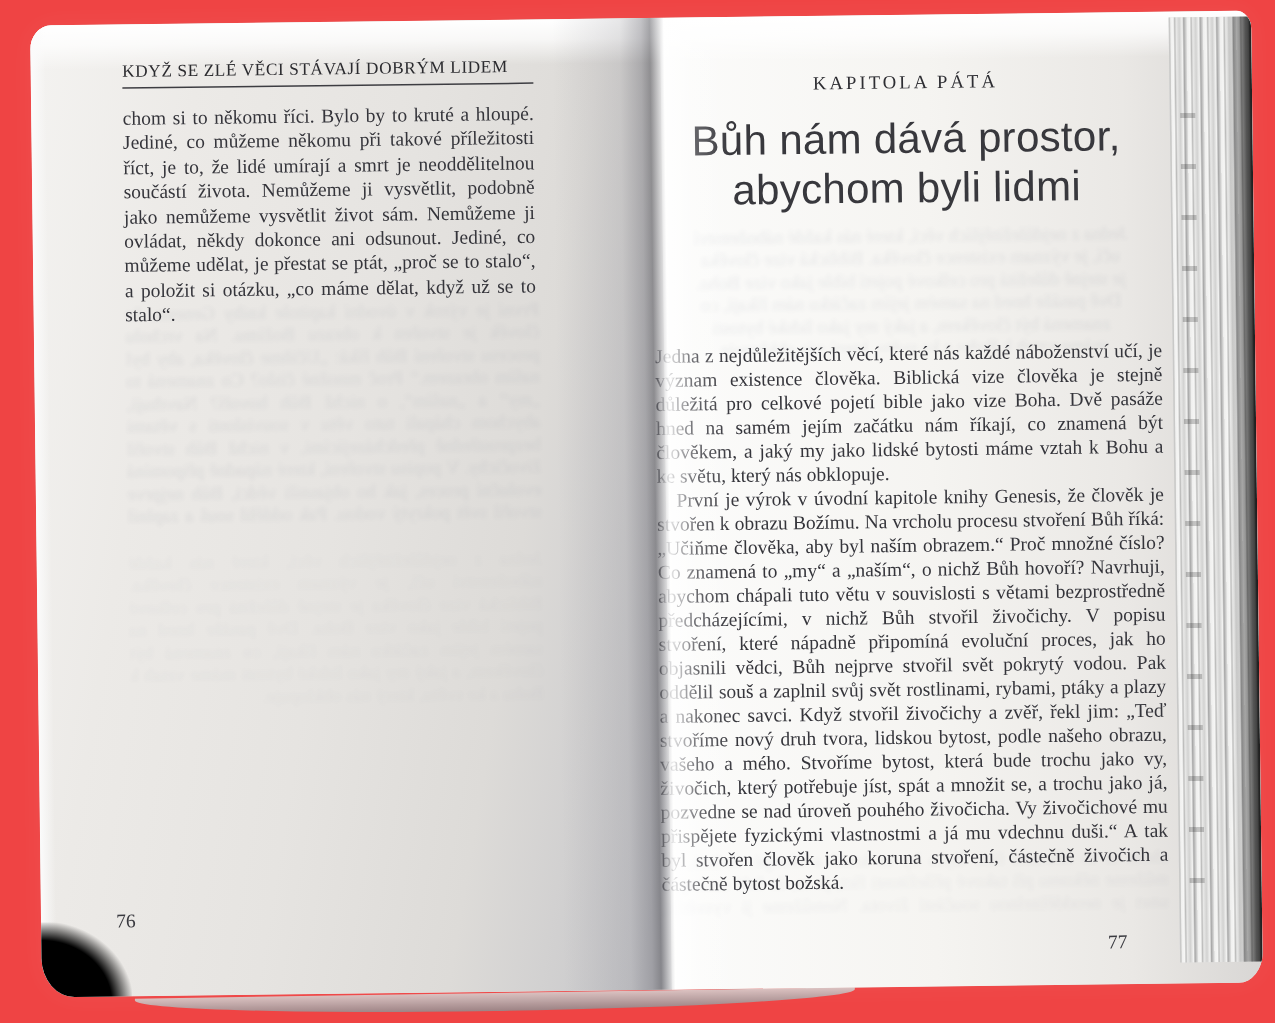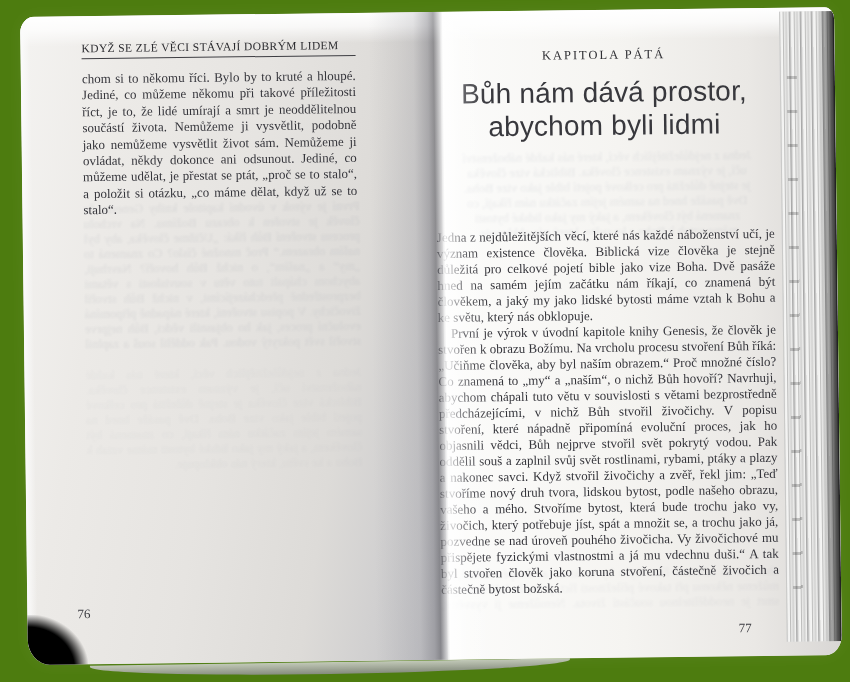--- a/index.html
+++ b/index.html
@@ -5,21 +5,21 @@
   html,body{
     margin:0;padding:0;
     width:850px;height:682px;
     background:#000;
     overflow:hidden;
     font-family:"Liberation Serif", serif;
   }
   #photo{
     position:relative;
     width:850px;height:682px;
-    background:#4d7c0f;
+    background:#ef4444;
   }
   
   .book{
     position:absolute;
     left:24px;top:12px;
     width:814px;height:648px;
     background:#e8e6e3;
     border-radius:14px 10px 16px 22px / 16px 12px 20px 26px;
     transform:rotate(-0.7deg);
     transform-origin:50% 50%;

